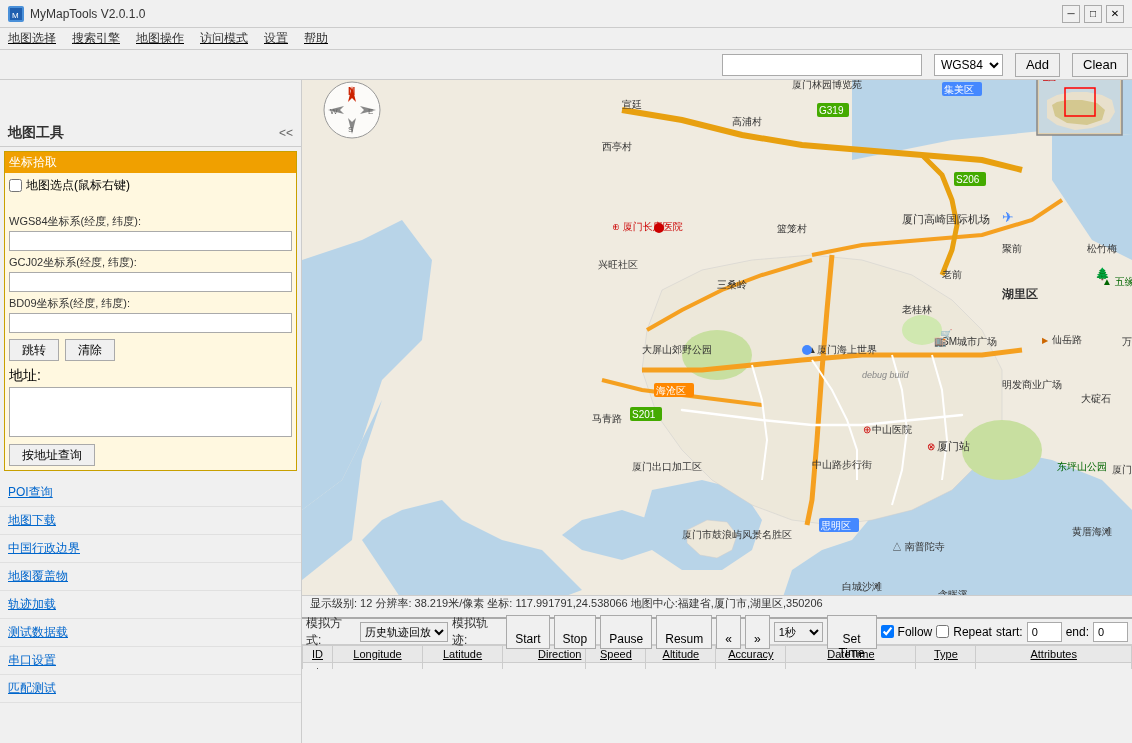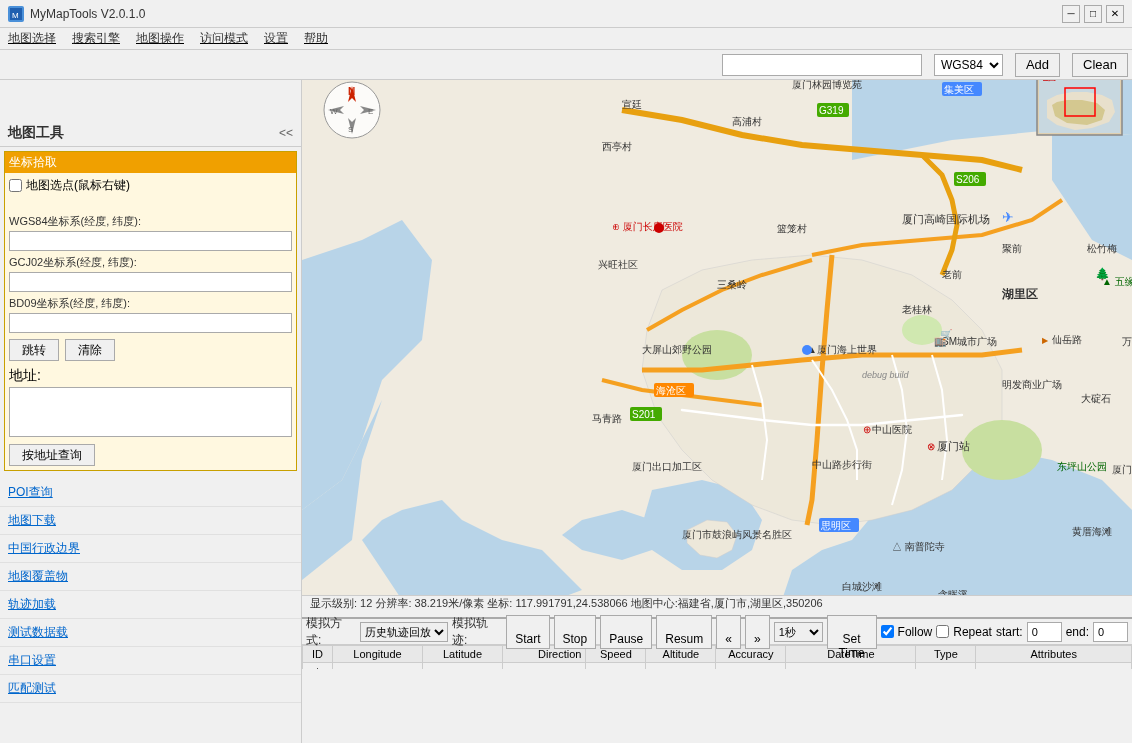--- a/index.html
+++ b/index.html
@@ -69,21 +69,21 @@
     #bottom-toolbar input[type="checkbox"] { cursor: pointer; }
 
     #playback-controls { display: flex; align-items: center; gap: 4px; }
 
     
     #data-table { width: 100%; border-collapse: collapse; font-size: 11px; }
     #data-table th { background: #e8e8e8; border: 1px solid #ccc; padding: 2px 4px; text-align: center; font-weight: normal; }
     #data-table td { border: 1px solid #ccc; padding: 2px 4px; text-align: center; height: 18px; }
 
     #data-table-header { height: 24px; overflow: hidden; }
-    #data-table-header table { width: 100%; border-collapse: collapse; font-size: 11px; }
+    #data-table-header table { width: 100%; border-collapse: collapse; font-size: 11px; text-decoration: underline; }
   </style>
 </head>
 <body>
 
 <div id="titlebar">
   <div class="app-icon">
     <svg width="12" height="12" viewBox="0 0 12 12">
       <rect width="12" height="12" fill="#2060b0"></rect>
       <text x="2" y="10" fill="white" font-size="8">M</text>
     </svg>

